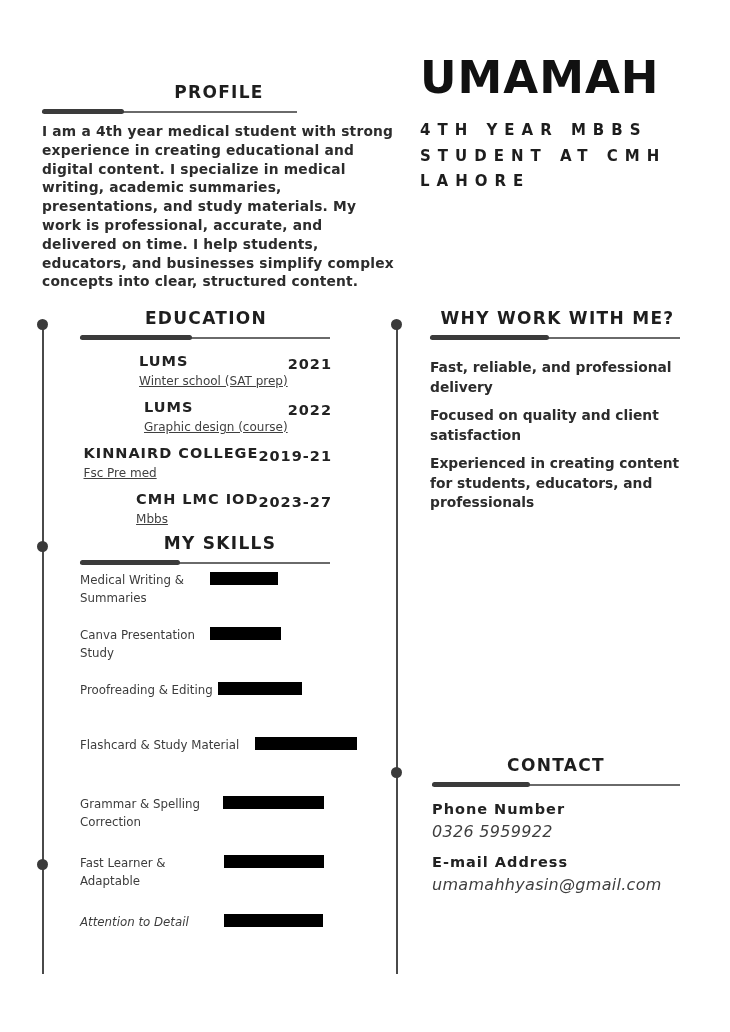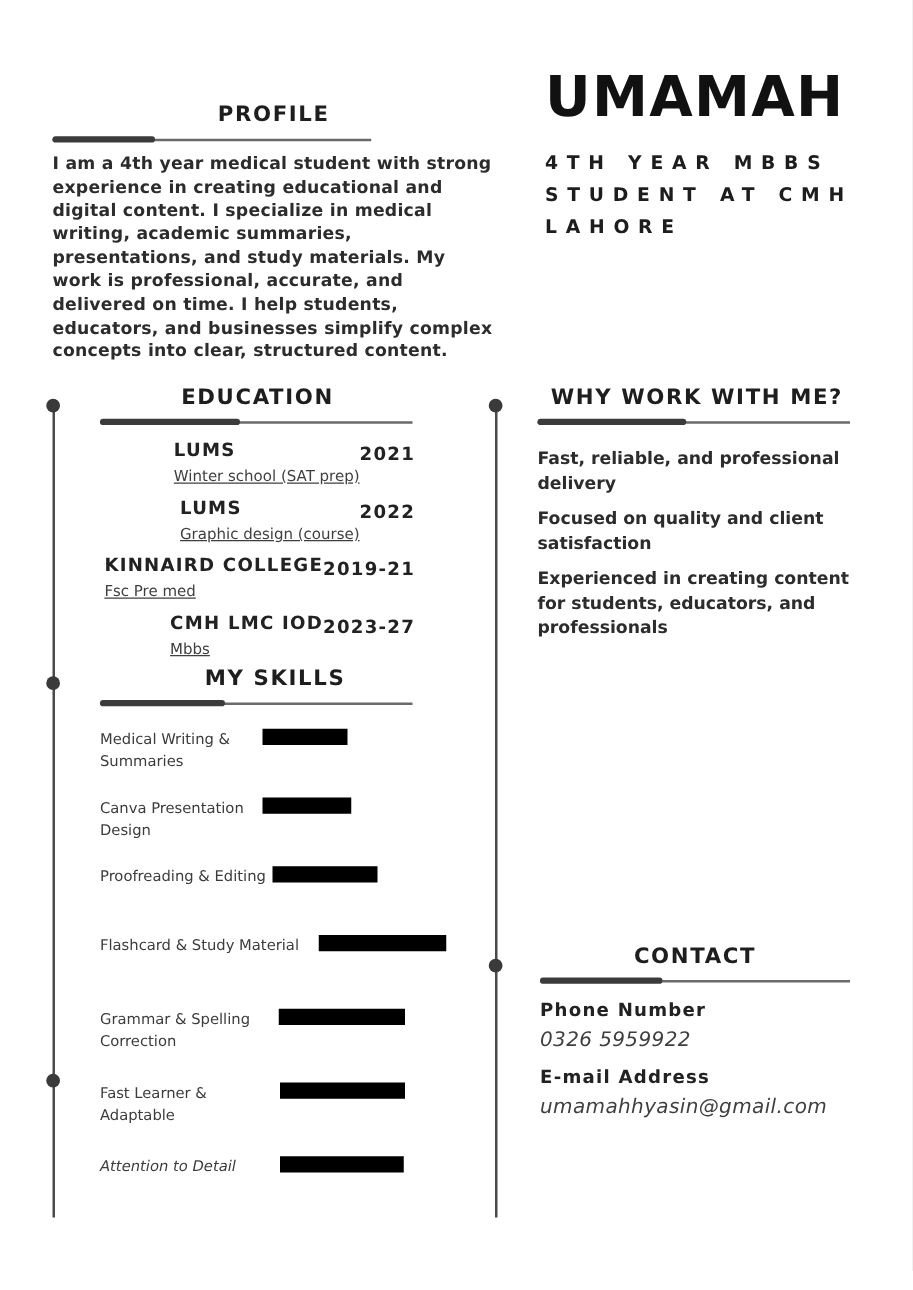--- a/index.html
+++ b/index.html
@@ -38,38 +38,38 @@
   .contact  .rule { width: 248px; }  .contact  .rule-thick { width: 98px; }
 
   
   .profile { position: absolute; left: 42px; top: 82px; width: 354px; }
   .profile-text {
     margin-top: 7px; font-size: 13.8px; font-weight: 600;
     line-height: 18.8px; letter-spacing: 0.2px; color: #2c2c2c;
   }
 
   
-  .namehead { position: absolute; left: 436px; top: 55px; }
+  .namehead { position: absolute; left: 420px; top: 55px; }
   .name { font-size: 45px; font-weight: 700; letter-spacing: 1px; line-height: 1; color: #111; }
   .subtitle {
     margin-top: 18px; font-size: 15px; font-weight: 700;
     letter-spacing: 7px; line-height: 25.5px; color: #1d1d1d;
   }
 
   
   .edu { position: absolute; left: 80px; top: 308px; width: 252px; }
   .edu-rows { margin-top: 11px; }
   .edu-row { display: flex; justify-content: flex-end; margin-bottom: 9px; }
   .edu-school { font-size: 14.5px; font-weight: 700; letter-spacing: 1px; line-height: 18px; color: #222; }
   .edu-detail { font-size: 12px; color: #3f3f3f; line-height: 16px; margin-top: 3px; text-decoration: underline; }
   .edu-year { font-size: 14.5px; font-weight: 700; letter-spacing: 1px; color: #222; margin-top: 4px; white-space: nowrap; }
 
   
   .skills { position: absolute; left: 80px; top: 533px; width: 280px; }
-  .skill-rows { margin-top: 16px; }
+  .skill-rows { margin-top: 5px; }
   .skill-row { position: relative; height: 55px; }
   .skill-row:nth-child(n+4) { height: 59px; }
   .skill-label { font-size: 11.8px; color: #3c3c3c; line-height: 18px; }
   .skill-label span { display: block; white-space: nowrap; }
   .skill-bar {
     position: absolute; top: 1px; height: 13px; background: #000;
     left: var(--bl, 130px); width: var(--bw, 80px);
   }
 
   
@@ -161,21 +161,21 @@
       <div class="skill-row" style="--bl: 130px; --bw: 68px;">
         <div class="skill-label" style="width: 124px;">
           <span>Medical Writing &amp;</span>
           <span>Summaries</span>
         </div>
         <div class="skill-bar"></div>
       </div>
       <div class="skill-row" style="--bl: 130px; --bw: 71px;">
         <div class="skill-label" style="width: 124px;">
           <span>Canva Presentation</span>
-          <span>Design</span>
+          <span>Study</span>
         </div>
         <div class="skill-bar"></div>
       </div>
       <div class="skill-row" style="--bl: 138px; --bw: 84px;">
         <div class="skill-label" style="width: 132px;">
           <span>Proofreading &amp; Editing</span>
           <span></span>
         </div>
         <div class="skill-bar"></div>
       </div>

